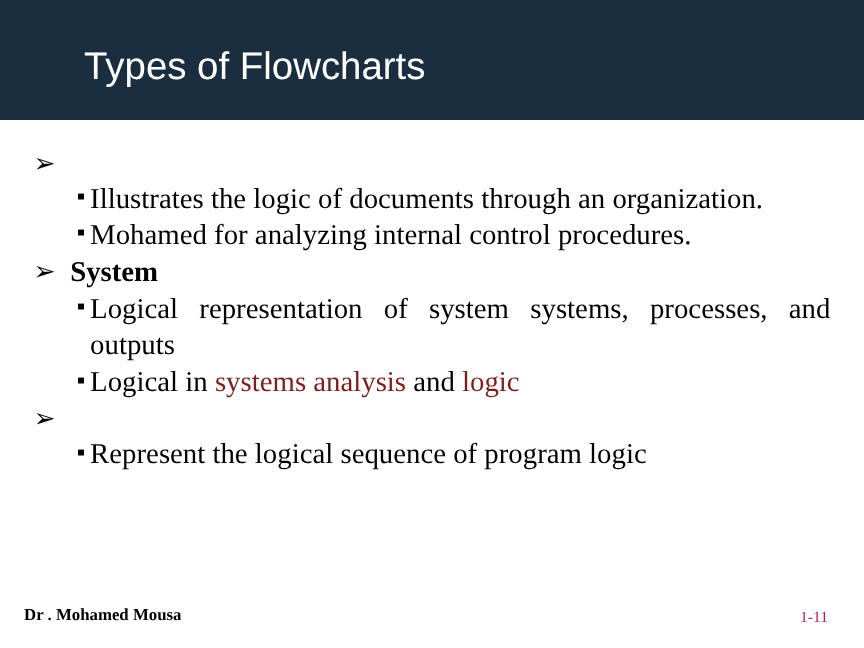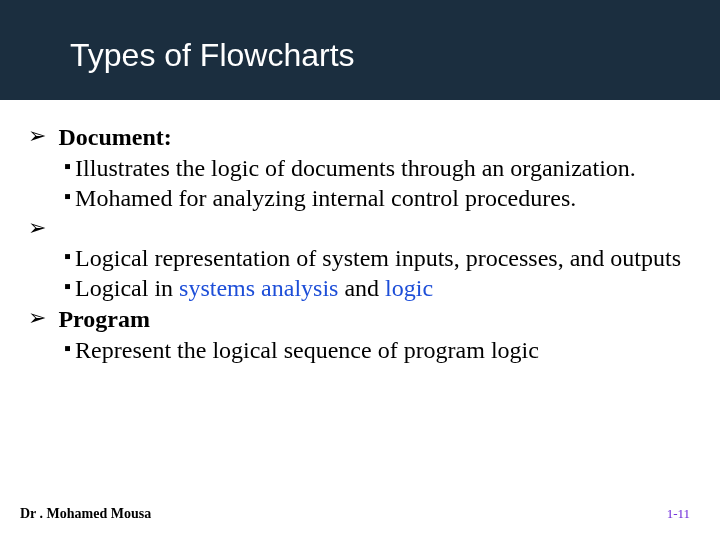--- a/index.html
+++ b/index.html
@@ -56,83 +56,82 @@
   .sub-bullet {
     font-family: Arial, sans-serif;
     font-size: 20px;
     margin-right: 4px;
     line-height: 1.35;
     flex-shrink: 0;
   }
   .sub-text {
     flex: 1;
   }
-  .red { color: #1d4ed8; }
+  .red { color: #7f1d1d; }
   .footer {
     position: absolute;
     bottom: 18px;
     left: 0;
     width: 100%;
     display: flex;
     justify-content: space-between;
     padding: 0 30px 0 20px;
     font-family: "Times New Roman", Times, serif;
   }
   .footer-left {
     font-size: 14px;
     font-weight: bold;
     color: #000;
   }
   .footer-right {
     font-size: 13px;
-    color: #6d28d9;
+    color: #be185d;
     font-family: Liberation Serif, serif;
   }
 </style>
 </head>
 <body>
 
 <div class="title-bar">
   <div class="title-text">Types of Flowcharts</div>
 </div>
 
 <div class="content">
 
   <div class="top-item">
     <span class="top-bullet">➢</span>
-    <span class="top-label">Document:</span>
   </div>
   <div class="sub-block">
     <div class="sub-item">
       <span class="sub-bullet">▪</span>
       <span class="sub-text">Illustrates the logic of documents through an organization.</span>
     </div>
     <div class="sub-item">
       <span class="sub-bullet">▪</span>
       <span class="sub-text">Mohamed for analyzing internal control procedures.</span>
     </div>
   </div>
 
   <div class="top-item">
     <span class="top-bullet">➢</span>
+    <span class="top-label">System</span>
   </div>
   <div class="sub-block">
     <div class="sub-item">
       <span class="sub-bullet">▪</span>
-      <span class="sub-text">Logical representation of system inputs, processes, and outputs</span>
+      <span class="sub-text">Logical representation of system systems, processes, and outputs</span>
     </div>
     <div class="sub-item">
       <span class="sub-bullet">▪</span>
       <span class="sub-text"><span>Logical in </span><span class="red">systems analysis</span><span> and </span><span class="red">logic</span></span>
     </div>
   </div>
 
   <div class="top-item">
     <span class="top-bullet">➢</span>
-    <span class="top-label">Program</span>
   </div>
   <div class="sub-block">
     <div class="sub-item">
       <span class="sub-bullet">▪</span>
       <span class="sub-text">Represent the logical sequence of program logic</span>
     </div>
   </div>
 
 </div>
 

